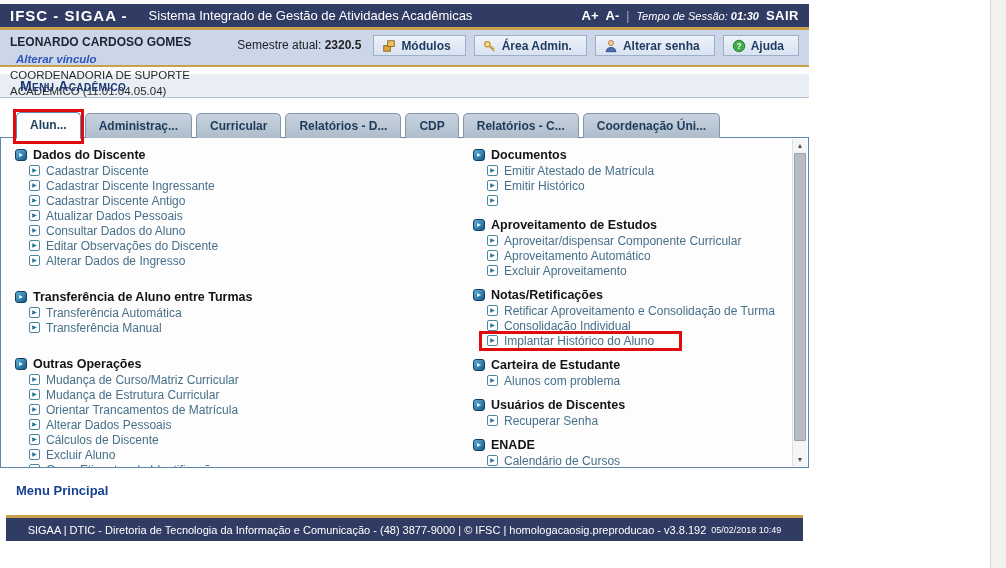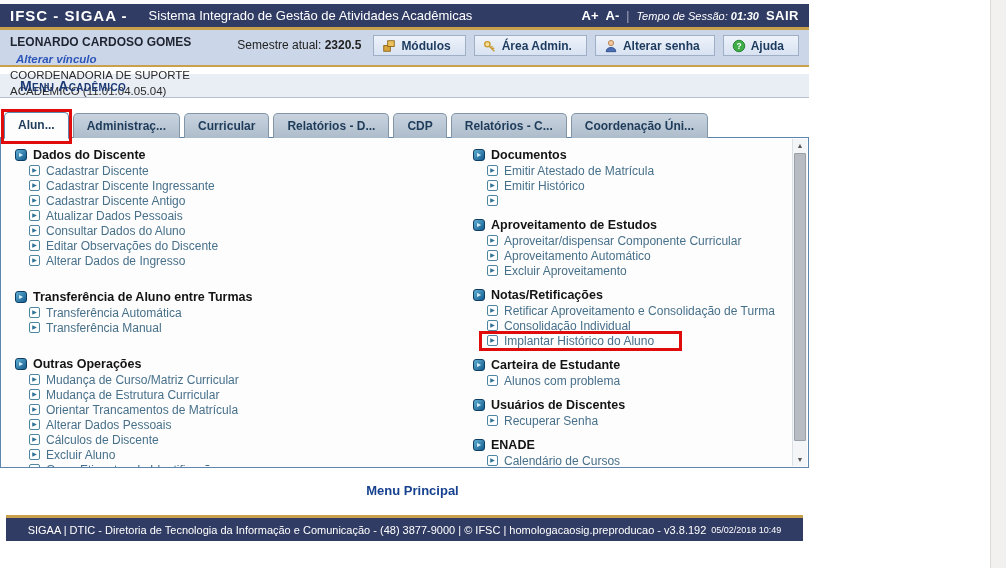--- a/index.html
+++ b/index.html
@@ -41,21 +41,21 @@
 
   
   .gap7 { height:7px; }
   .menu-head-bar { height:24px; background:#e9edf4; border-bottom:1px solid #b7c0ce;
     display:flex; align-items:center; padding-left:20px;text-align:right; }
   .menu-head-title { font-variant:small-caps; font-weight:bold; font-size:14px;
     color:#1c3a75; letter-spacing:.4px; }
   .gap10 { height:10px; }
 
   
-  .tab-bar { display:flex; align-items:flex-end; gap:4px; padding-left:4px;
+  .tab-bar { display:flex; align-items:flex-end; gap:4px; padding-left:16px;
     position:relative; z-index:2; height:30px; }
   .tab { background:linear-gradient(#c9d3df,#adbccb); border:1px solid #8296a9;
     border-bottom:none; border-radius:5px 5px 0 0; padding:5px 13px 5px 13px;
     font-size:12px; font-weight:bold; color:#1e3c5a; cursor:pointer; white-space:nowrap; }
   .tab.active { background:#fdfdfe; border:1px solid #5c86ad; border-bottom:1px solid #fdfdfe;
     margin-bottom:-1px; padding-bottom:6px; }
   .tab.hl { position:relative; }
   .tab.hl::after { content:""; position:absolute; left:-4px; right:-4px; top:-4px;
     bottom:-6px; border:3px solid #e00b0b; pointer-events:none; }
 
@@ -86,21 +86,21 @@
   .pscroll { position:absolute; top:1px; right:1px; bottom:1px; width:15px;
     background:#f3f5f7; border-left:1px solid #dbe0e5; }
   .parrow { position:absolute; left:0; width:14px; height:13px; text-align:center;
     font-size:7px; color:#555; line-height:13px; cursor:pointer; }
   .parrow.up { top:0; }
   .parrow.down { bottom:0; }
   .pthumb { position:absolute; left:1px; top:14px; width:12px; height:288px;
     background:#b7bcc2; border:1px solid #9aa0a7; border-radius:1px; cursor:pointer; }
 
   
-  .menu-principal-row { text-align:center; padding:13px 0 12px 16px; }
+  .menu-principal-row { text-align:left; padding:13px 0 12px 16px; }
   .menu-principal { font-weight:bold; font-size:13px; color:#16418f; cursor:pointer; }
   .foot-gold { height:3px; background:#c9a14c; margin:4px 6px 0 6px; }
   .foot-bar { height:23px; background:#313c64; margin:0 6px; color:#fff;
     display:flex; align-items:center; justify-content:center; gap:5px; }
   .foot-text { font-size:11px; }
   .foot-time { font-size:9px; }
 </style>
 </head>
 <body>
 

